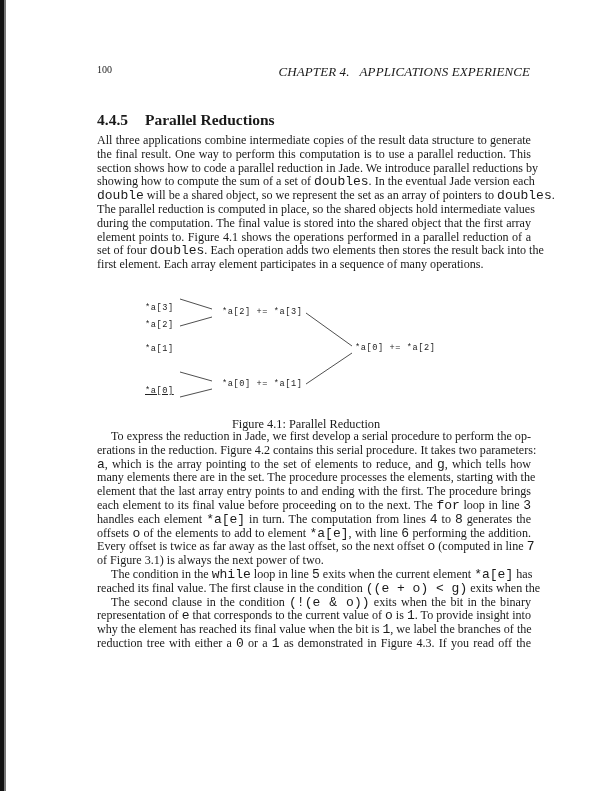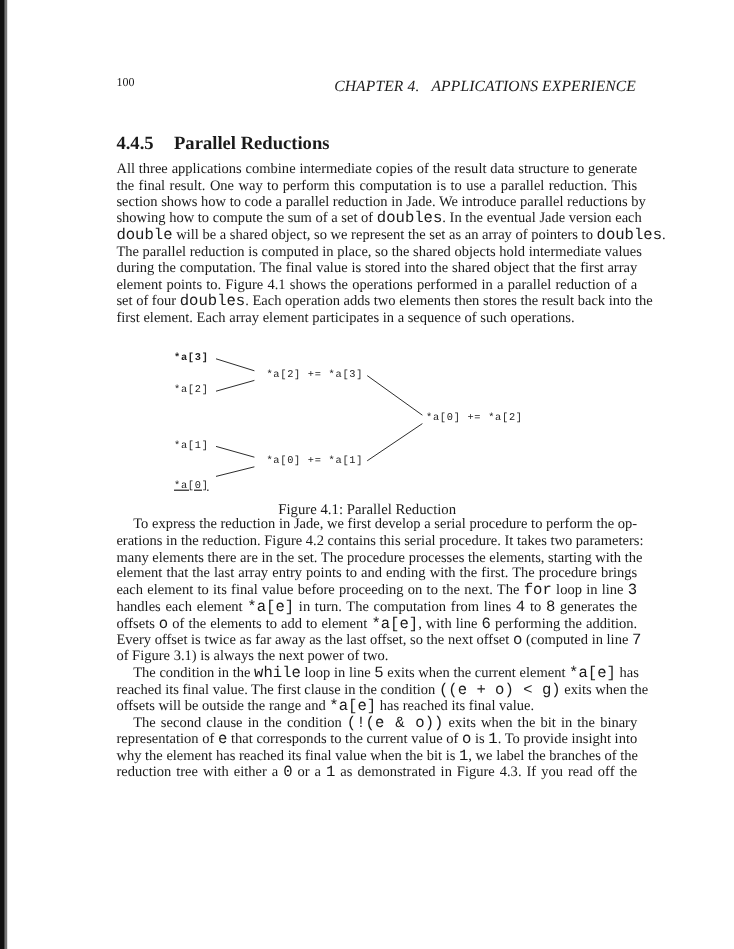--- a/index.html
+++ b/index.html
@@ -61,60 +61,60 @@
 <div class="para p1">
     <span class="line">All three applications combine intermediate copies of the result data structure to generate</span>
     <span class="line">the final result.  One way to perform this computation is to use a parallel reduction.  This</span>
     <span class="line">section shows how to code a parallel reduction in Jade.  We introduce parallel reductions by</span>
     <span class="line">showing how to compute the sum of a set of <span class="mono">doubles</span>.  In the eventual Jade version each</span>
     <span class="line"><span class="mono">double</span> will be a shared object, so we represent the set as an array of pointers to <span class="mono">doubles</span>.</span>
     <span class="line">The parallel reduction is computed in place, so the shared objects hold intermediate values</span>
     <span class="line">during the computation.  The final value is stored into the shared object that the first array</span>
     <span class="line">element points to.  Figure 4.1 shows the operations performed in a parallel reduction of a</span>
     <span class="line">set of four <span class="mono">doubles</span>. Each operation adds two elements then stores the result back into the</span>
-    <span class="line last">first element.  Each array element participates in a sequence of such operations.</span>
+    <span class="line last">first element.  Each array element participates in a sequence of many operations.</span>
   </div>
 
 <div>
   <svg class="diagram" width="612" height="791">
     <g stroke="#222" stroke-width="0.8" fill="none">
       <line x1="180" y1="299" x2="212" y2="309"></line>
       <line x1="180" y1="326" x2="212" y2="317"></line>
       <line x1="306" y1="313" x2="352" y2="346"></line>
       <line x1="180" y1="372" x2="212" y2="381"></line>
       <line x1="180" y1="397" x2="212" y2="389"></line>
       <line x1="306" y1="384" x2="352" y2="353"></line>
     </g>
   </svg>
-  <div class="dlabel" style="left:145px; top:293px;font-weight:bold;">*a[3]</div>
+  <div class="dlabel" style="left:145px; top:303px;">*a[3]</div>
   <div class="dlabel" style="left:145px; top:320px;">*a[2]</div>
-  <div class="dlabel" style="left:145px; top:366px;">*a[1]</div>
-  <div class="dlabel" style="left:145px; top:400px;text-decoration:underline;">*a[0]</div>
+  <div class="dlabel" style="left:145px; top:344px;">*a[1]</div>
+  <div class="dlabel" style="left:145px; top:386px;text-decoration:underline;">*a[0]</div>
   <div class="dlabel" style="left:222px; top:307px;">*a[2] += *a[3]</div>
   <div class="dlabel" style="left:222px; top:379px;">*a[0] += *a[1]</div>
   <div class="dlabel" style="left:355px; top:343px;">*a[0] += *a[2]</div>
   <div class="caption">Figure 4.1: Parallel Reduction</div>
 </div>
 
 <div class="para p2">
   <div>
       <span class="line indent">To express the reduction in Jade, we first develop a serial procedure to perform the op-</span>
       <span class="line">erations in the reduction.  Figure 4.2 contains this serial procedure.  It takes two parameters:</span>
+      <span class="line"><span class="mono">a</span>, which is the array pointing to the set of elements to reduce, and <span class="mono">g</span>, which tells how</span>
       <span class="line">many elements there are in the set.  The procedure processes the elements, starting with the</span>
       <span class="line">element that the last array entry points to and ending with the first.  The procedure brings</span>
       <span class="line">each element to its final value before proceeding on to the next.  The <span class="mono">for</span> loop in line <span class="mono">3</span></span>
       <span class="line">handles each element <span class="mono">*a[e]</span> in turn.  The computation from lines <span class="mono">4</span> to <span class="mono">8</span> generates the</span>
       <span class="line">offsets <span class="mono">o</span> of the elements to add to element <span class="mono">*a[e]</span>, with line <span class="mono">6</span> performing the addition.</span>
       <span class="line">Every offset is twice as far away as the last offset, so the next offset <span class="mono">o</span> (computed in line <span class="mono">7</span></span>
       <span class="line last">of Figure 3.1) is always the next power of two.</span>
     </div>
   <div>
       <span class="line indent">The condition in the <span class="mono">while</span> loop in line <span class="mono">5</span> exits when the current element <span class="mono">*a[e]</span> has</span>
       <span class="line">reached its final value.  The first clause in the condition <span class="mono">((e + o) &lt; g)</span> exits when the</span>
-      <span class="line last">offsets will be outside the range and <span class="mono">*a[e]</span> has reached its final value.</span>
     </div>
   <div>
       <span class="line indent">The second clause in the condition <span class="mono">(!(e &amp; o))</span> exits when the bit in the binary</span>
       <span class="line">representation of <span class="mono">e</span> that corresponds to the current value of <span class="mono">o</span> is <span class="mono">1</span>.  To provide insight into</span>
       <span class="line">why the element has reached its final value when the bit is <span class="mono">1</span>, we label the branches of the</span>
       <span class="line">reduction tree with either a <span class="mono">0</span> or a <span class="mono">1</span> as demonstrated in Figure 4.3.  If you read off the</span>
     </div>
 </div>
 
 </body></html>

